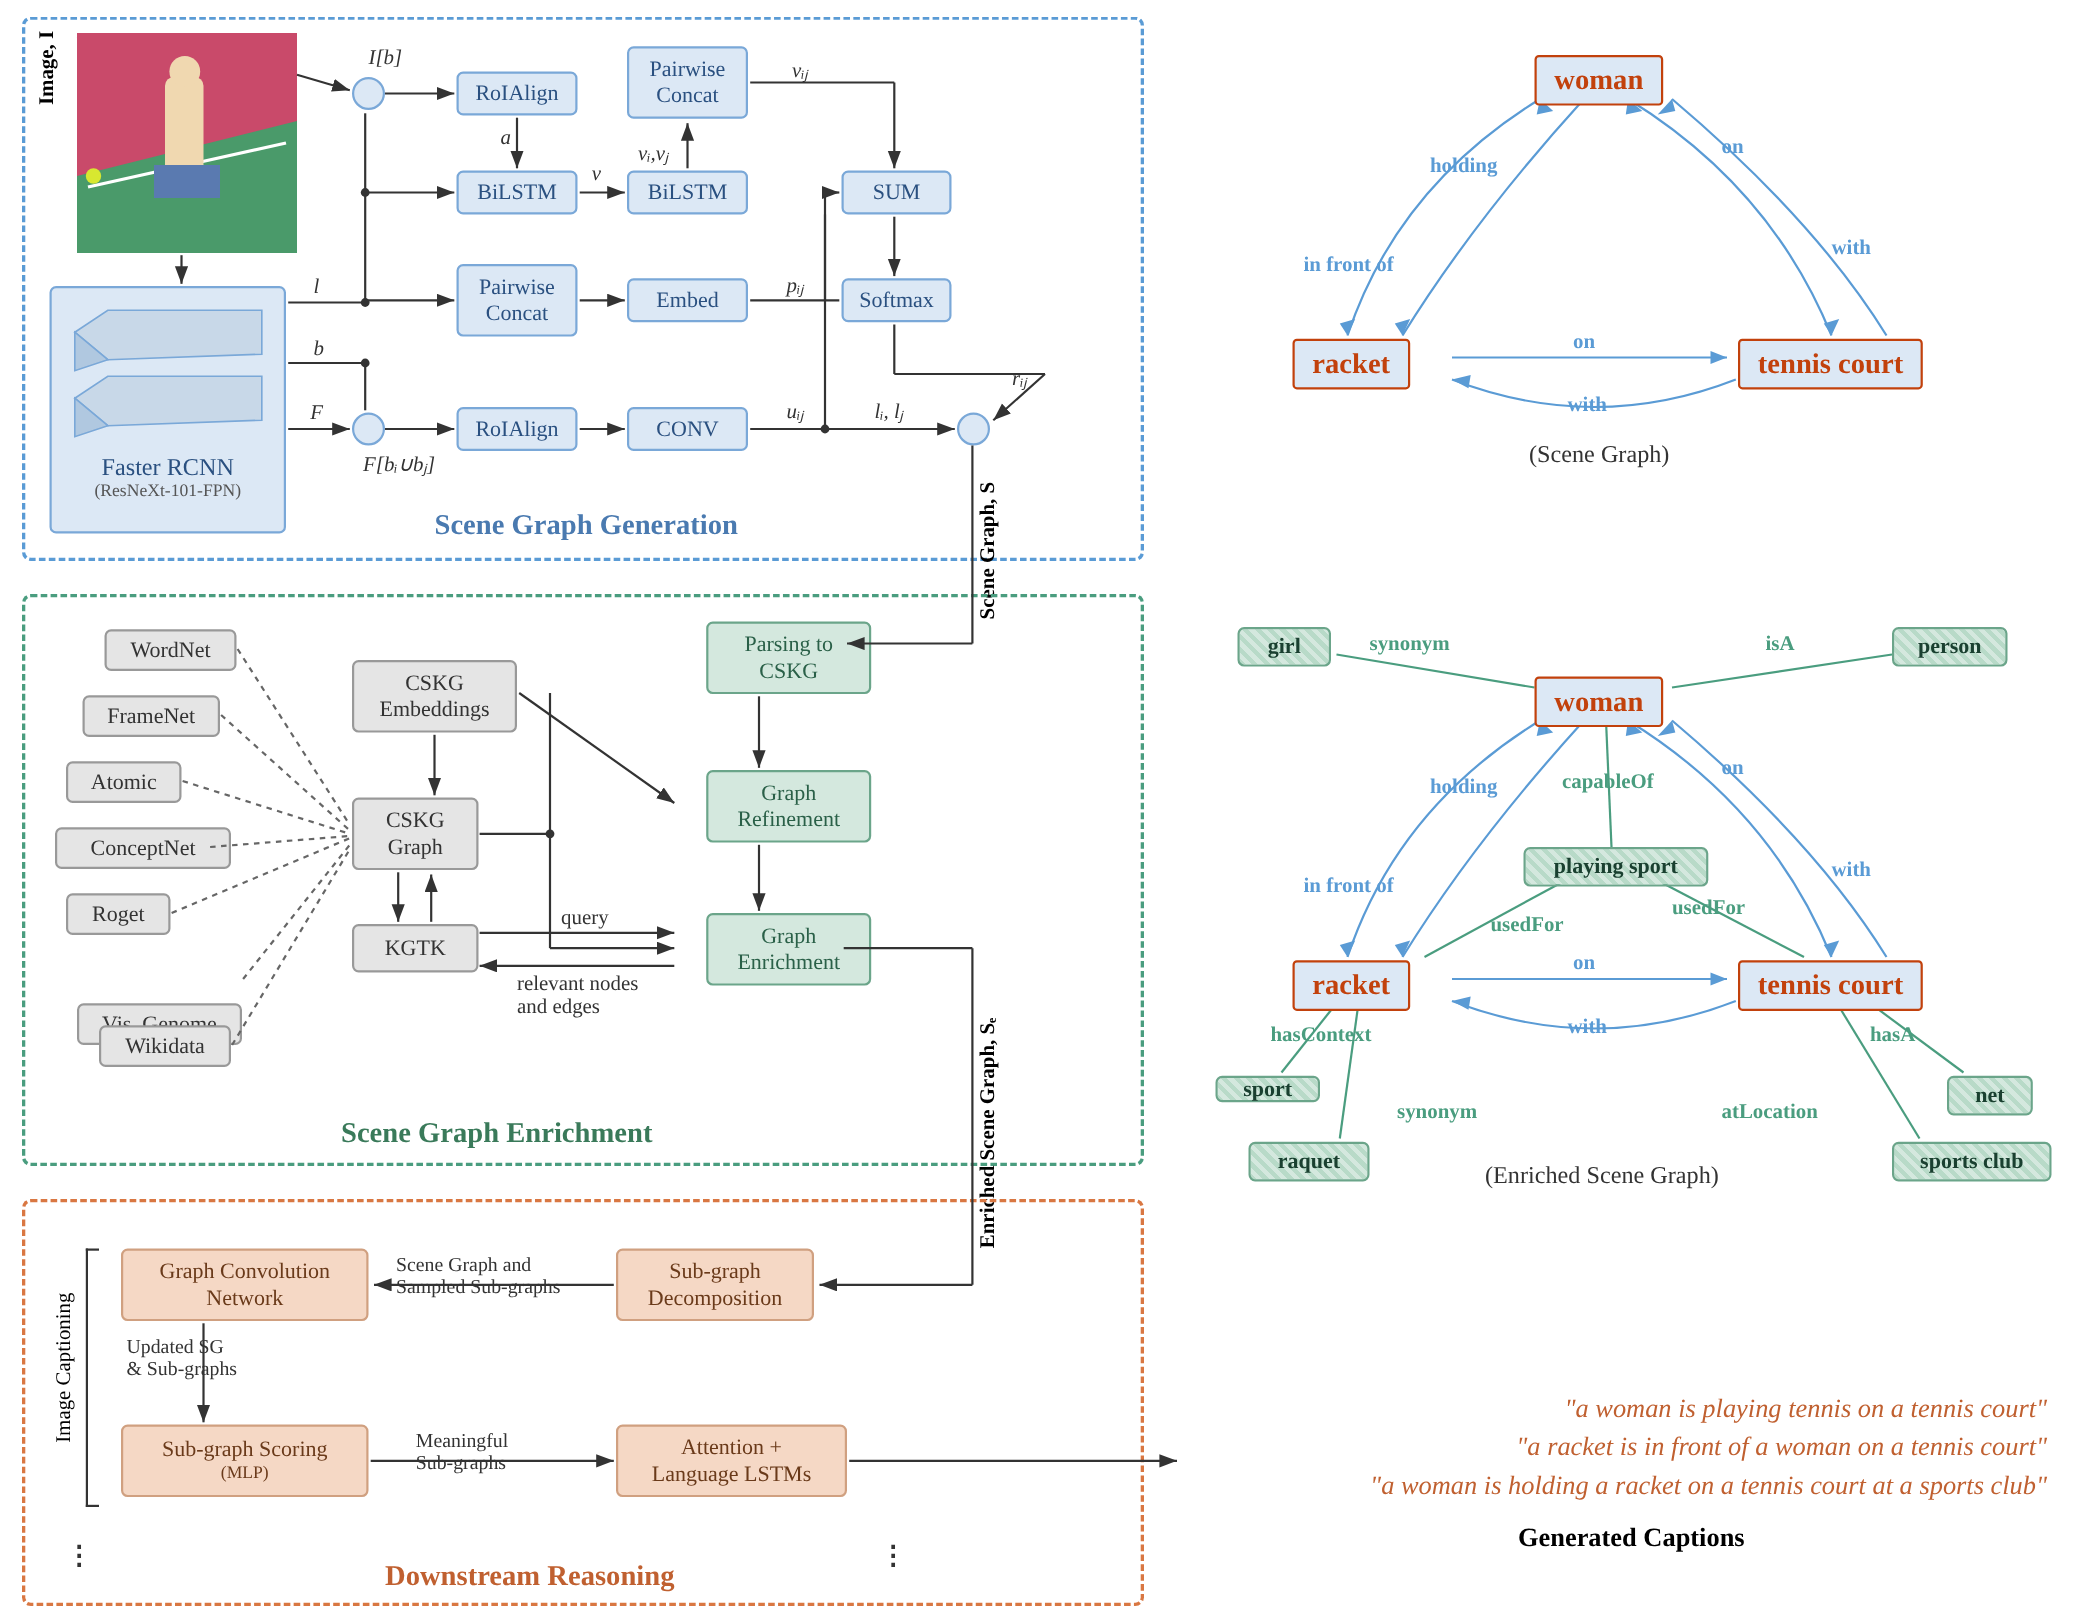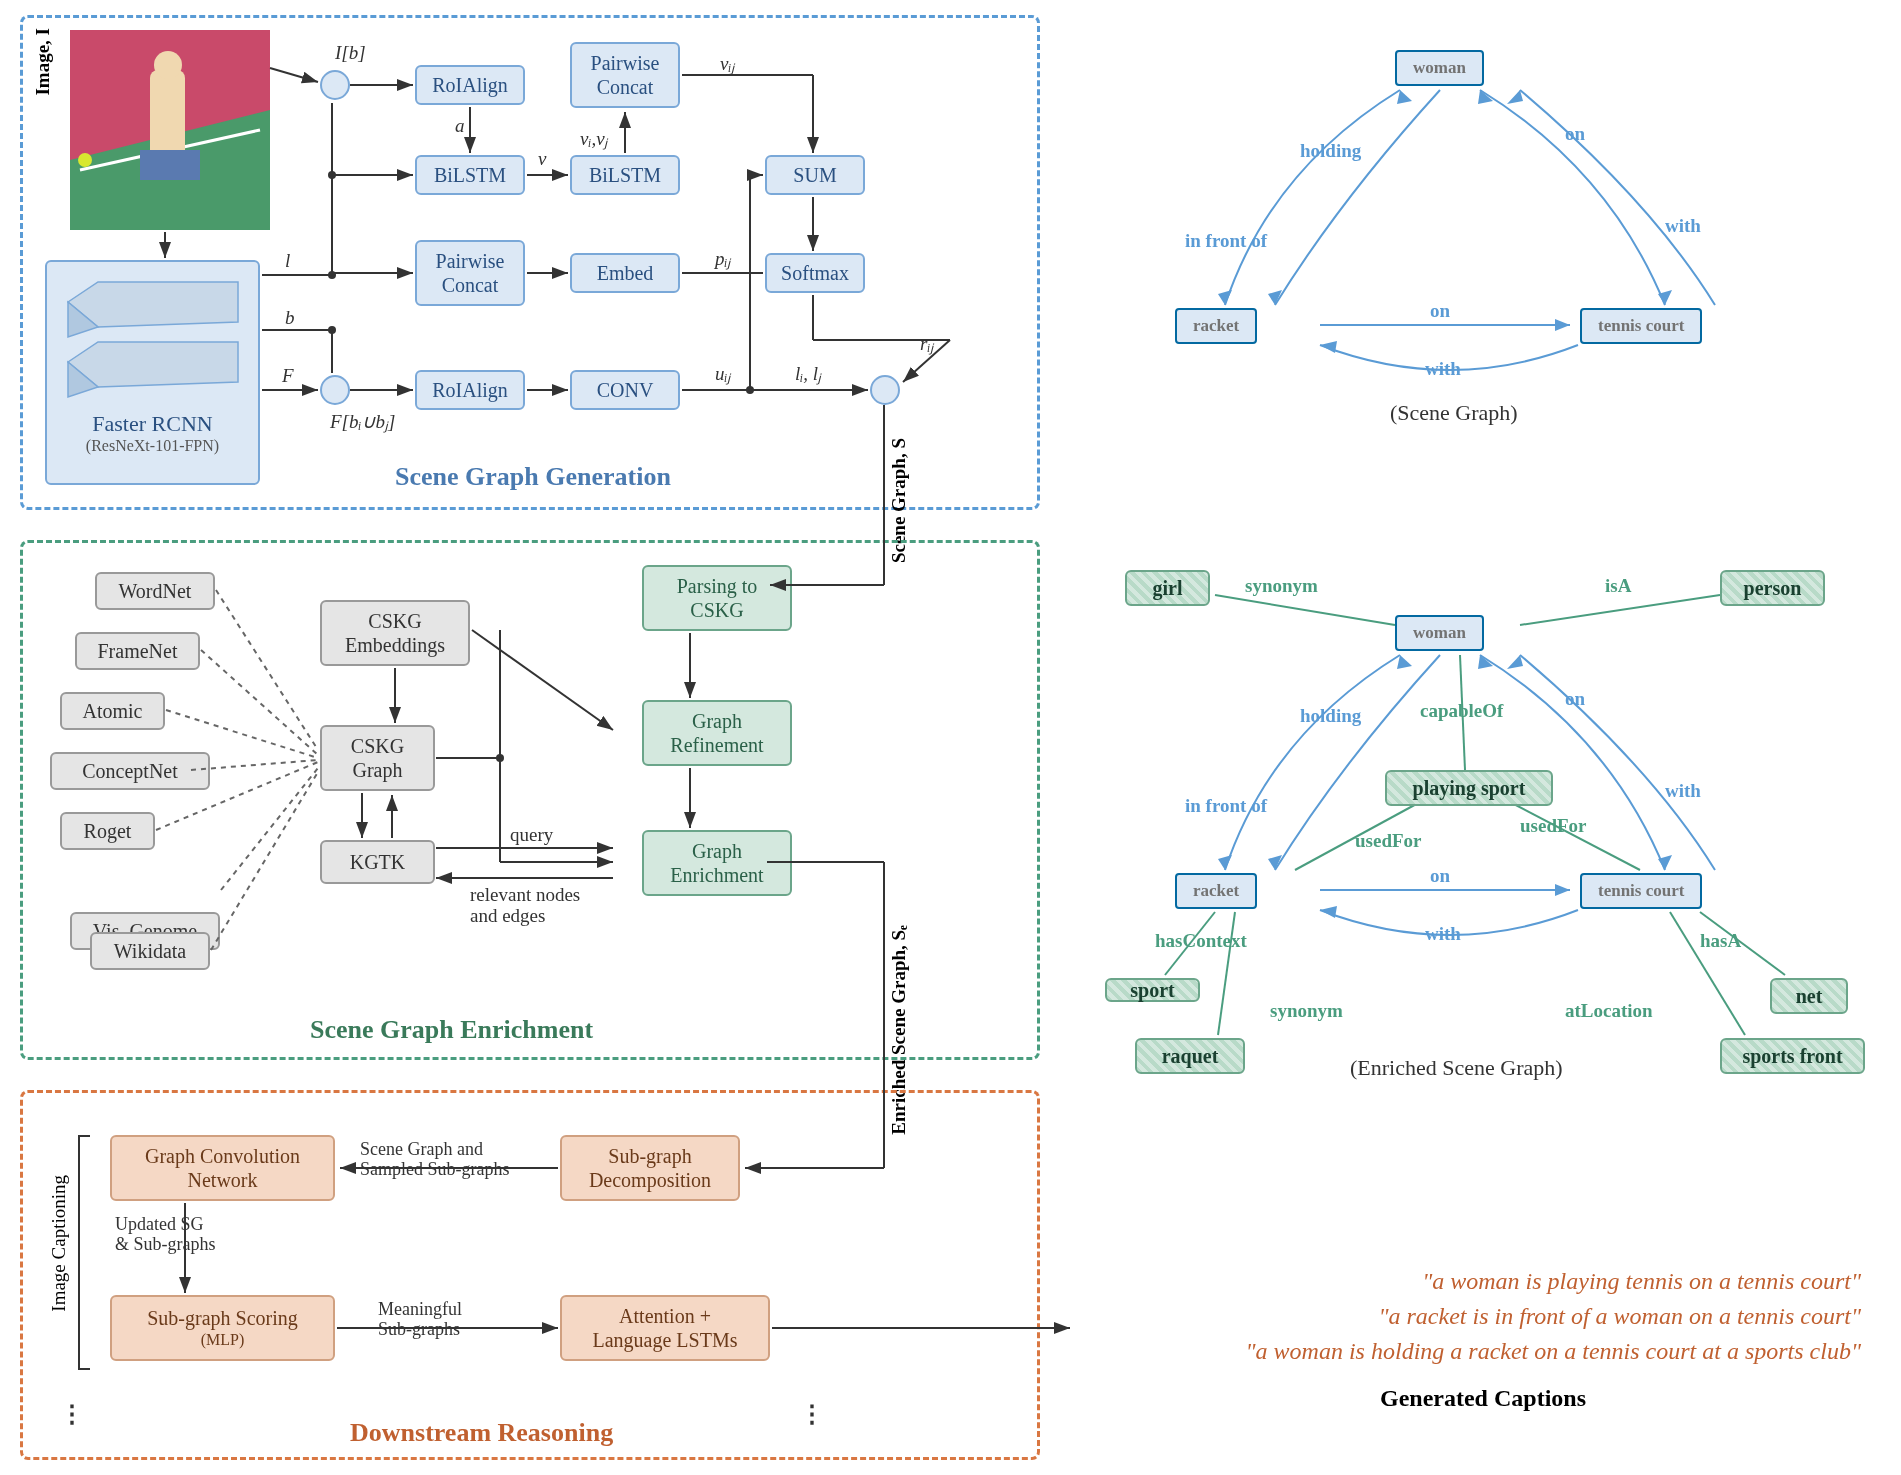--- a/index.html
+++ b/index.html
@@ -63,26 +63,26 @@
 .title-orange { color: #c06030; }
 .edge-label {
   position: absolute;
   font-size: 19px;
   font-weight: bold;
 }
 .edge-blue { color: #5a9bd5; }
 .edge-green { color: #4a9d7f; }
 .node-box {
   position: absolute;
-  border: 2px solid #0369a1;
+  border: 2px solid #c2410c;
   background: #dce8f5;
-  color: #737373;
+  color: #c2410c;
   border-radius: 4px;
   padding: 6px 16px;
-  font-size: 17px;
+  font-size: 26px;
   font-weight: bold;
 }
 .vertical-text {
   writing-mode: vertical-rl;
   transform: rotate(180deg);
   font-size: 19px;
   font-weight: bold;
   position: absolute;
 }
 .gen-caption {
@@ -409,21 +409,21 @@
 <div class="node-box" style="left:1395px; top:615px;">woman</div>
 <div class="node-box" style="left:1175px; top:873px;">racket</div>
 <div class="node-box" style="left:1580px; top:873px;">tennis court</div>
 
 <div class="box box-hatched" style="left:1125px; top:570px; width:85px; height:36px;">girl</div>
 <div class="box box-hatched" style="left:1720px; top:570px; width:105px; height:36px;">person</div>
 <div class="box box-hatched" style="left:1385px; top:770px; width:168px; height:36px;">playing sport</div>
 <div class="box box-hatched" style="left:1105px; top:978px; width:95px; height:24px;">sport</div>
 <div class="box box-hatched" style="left:1135px; top:1038px; width:110px; height:36px;">raquet</div>
 <div class="box box-hatched" style="left:1770px; top:978px; width:78px; height:36px;">net</div>
-<div class="box box-hatched" style="left:1720px; top:1038px; width:145px; height:36px;">sports front</div>
+<div class="box box-hatched" style="left:1720px; top:1038px; width:145px; height:36px;">sports club</div>
 
 <div class="edge-label edge-blue" style="left:1300px; top:705px;">holding</div>
 <div class="edge-label edge-blue" style="left:1565px; top:688px;">on</div>
 <div class="edge-label edge-blue" style="left:1185px; top:795px;">in front of</div>
 <div class="edge-label edge-blue" style="left:1665px; top:780px;">with</div>
 <div class="edge-label edge-blue" style="left:1430px; top:865px;">on</div>
 <div class="edge-label edge-blue" style="left:1425px; top:923px;">with</div>
 
 <div class="edge-label edge-green" style="left:1245px; top:575px;">synonym</div>
 <div class="edge-label edge-green" style="left:1605px; top:575px;">isA</div>

